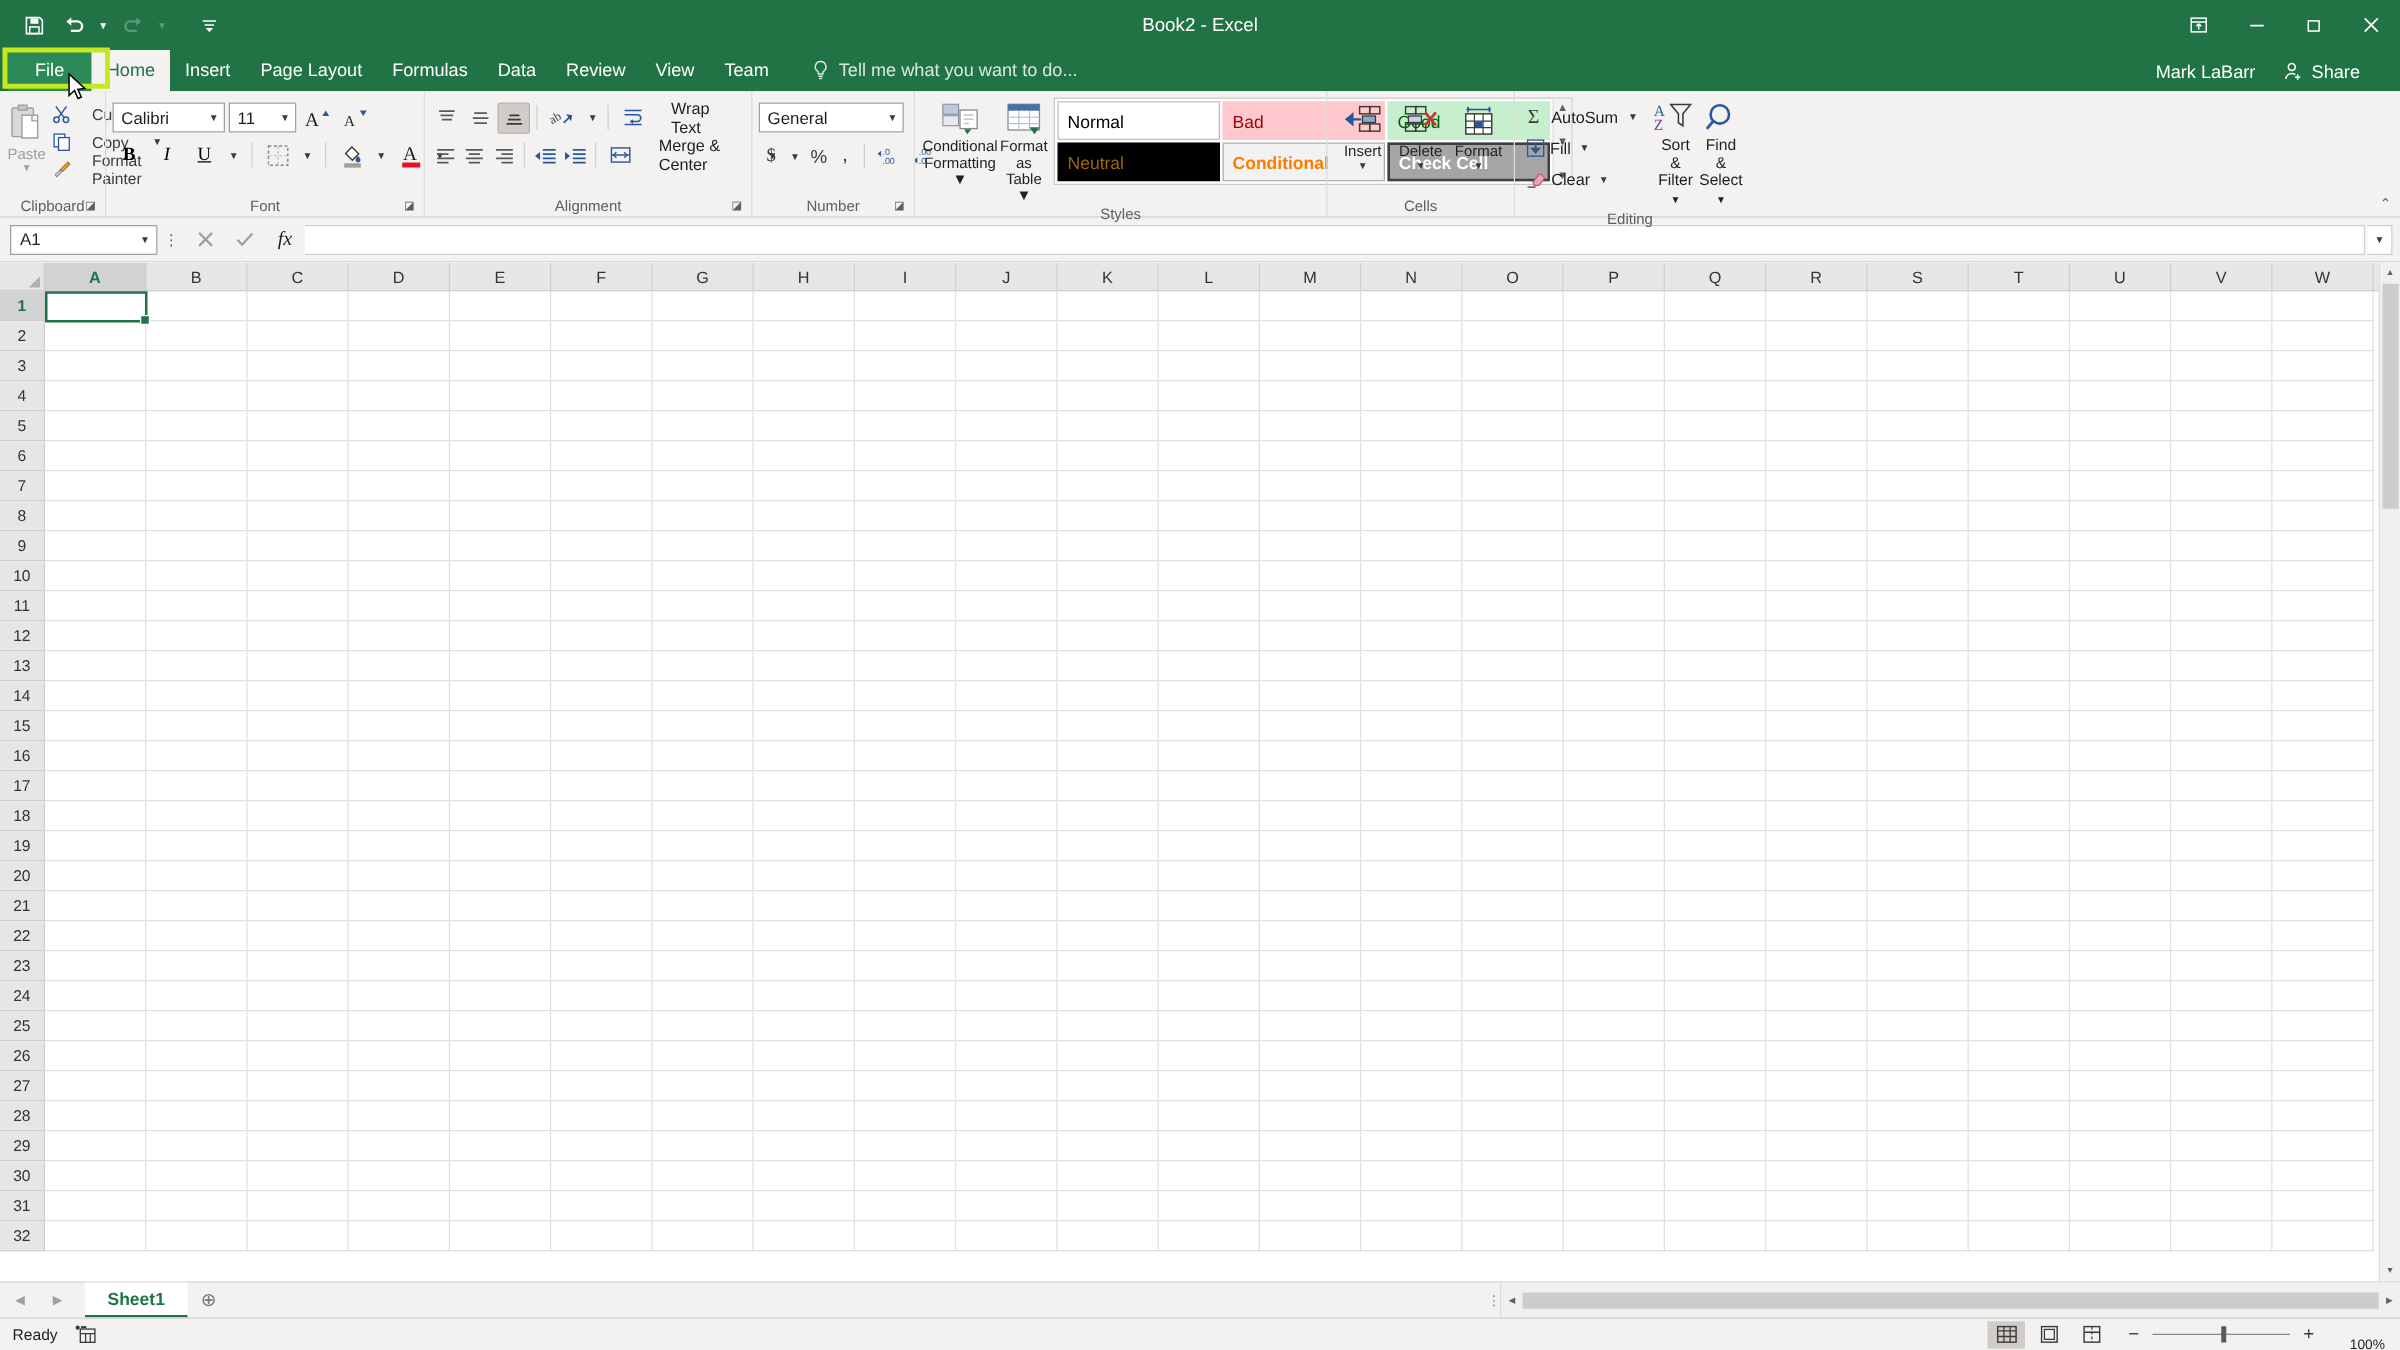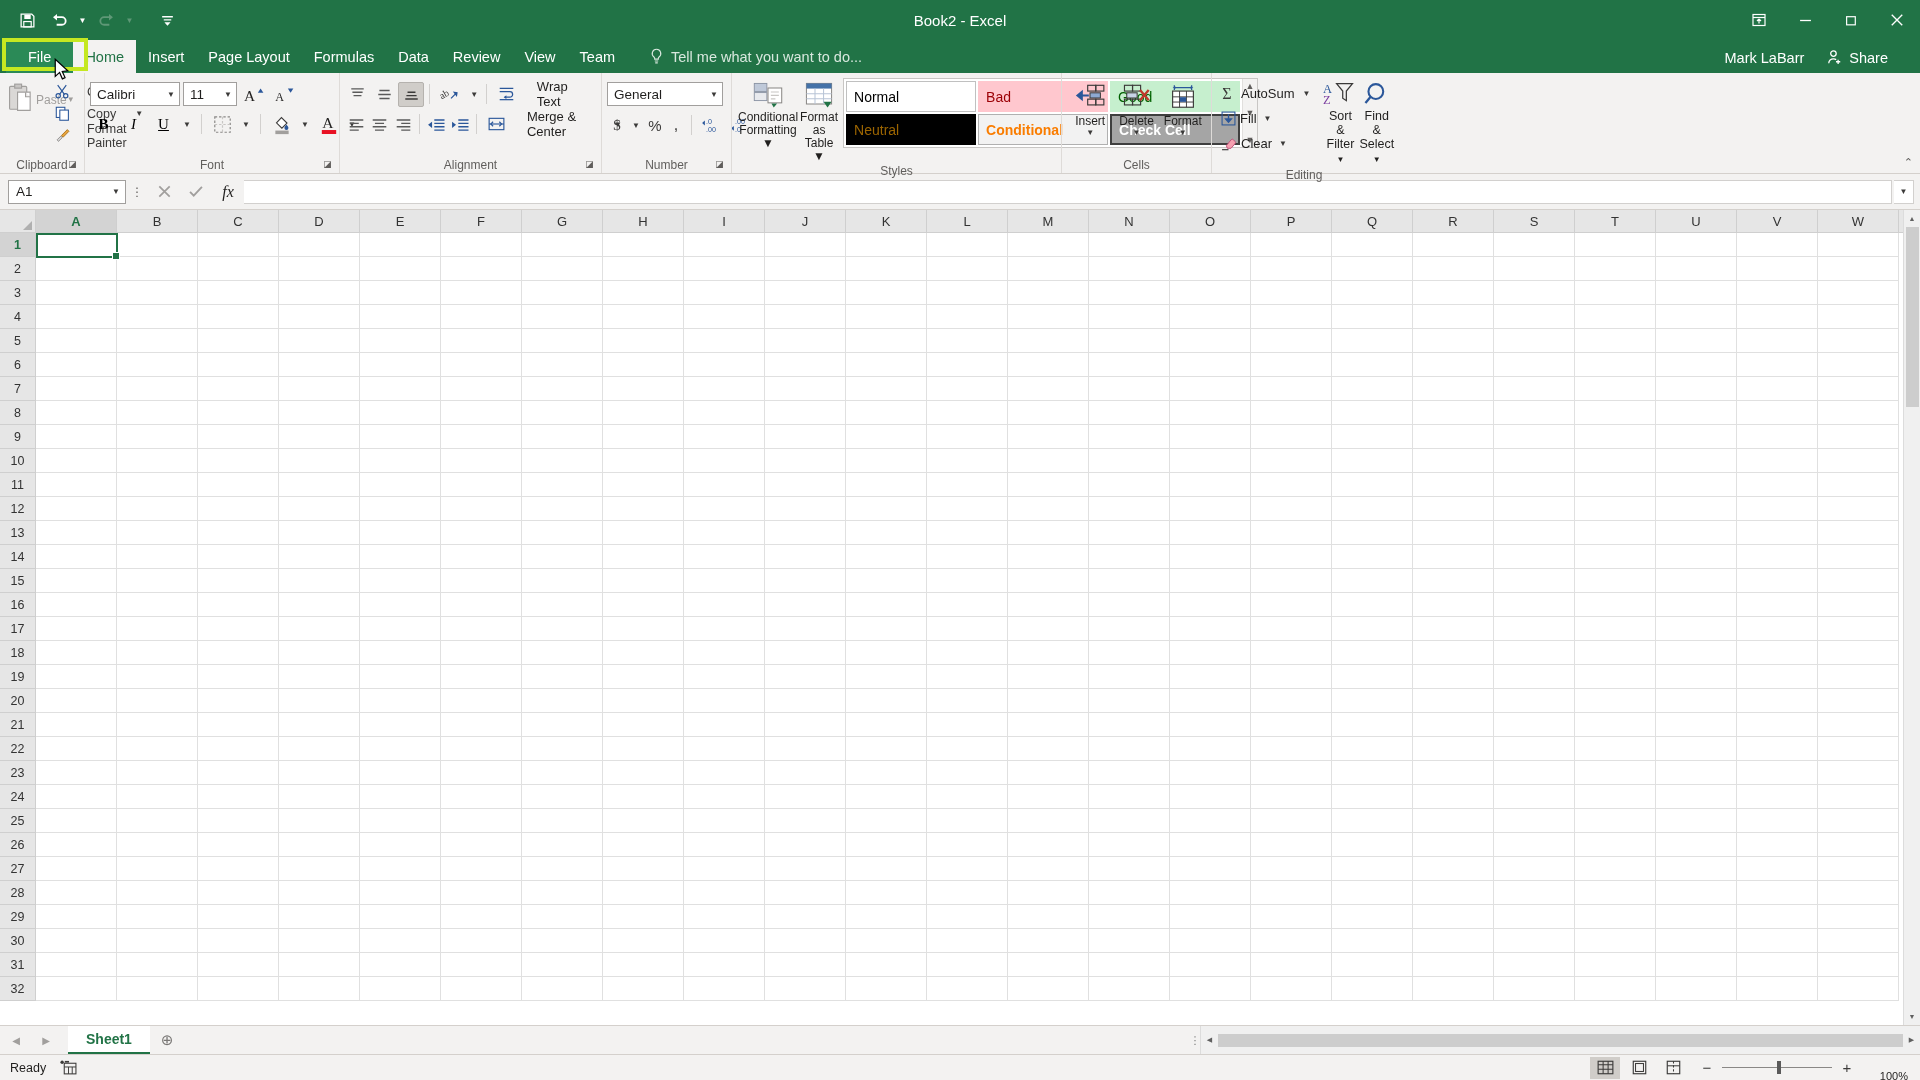--- a/index.html
+++ b/index.html
@@ -75,21 +75,21 @@
     color:#605e5c; font-size: 9px; line-height: 11px;
   }
 
   .btn { display:flex; align-items:center; border:1px solid transparent; border-radius:2px; cursor:default; }
   .btn.sel { background:#d0cdc9; border-color:#b5b2ae; }
   .btn.dis { color:#a19f9d; }
 
   
   .clip { width: 84px; }
   .paste-big {
-    width: 46px; display:flex; flex-direction:row; align-items:center; justify-content:flex-start;
+    width: 46px; display:flex; flex-direction:column; align-items:center; justify-content:flex-end;
     padding-top:4px; color:#a19f9d; font-size:12px;
   }
   .clip-right { display:flex; flex-direction:column; gap:1px; padding-top:3px; }
   .clip-item { display:flex; align-items:center; gap:17px; font-size:12.5px; color:#3b3a39; height:21px; padding:0 3px; }
 
   
   .fontgrp { width: 255px; }
   .font-row { display:flex; align-items:center; gap:3px; height:26px; }
   .font-row.r2 { margin-top:4px; }
   .combo {

